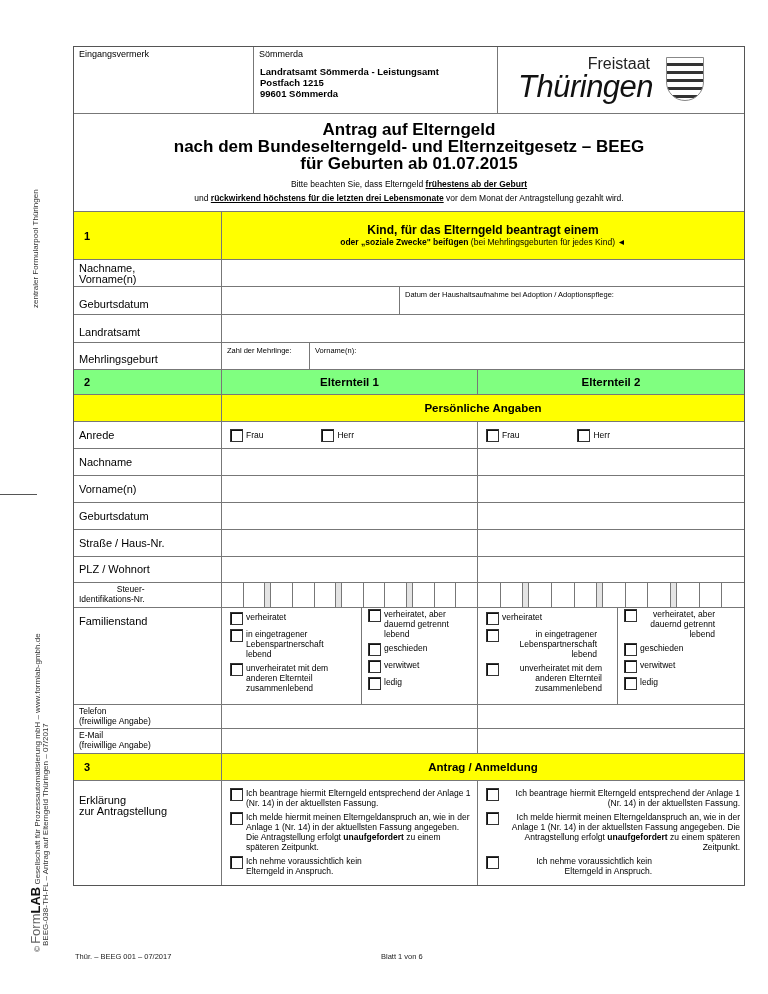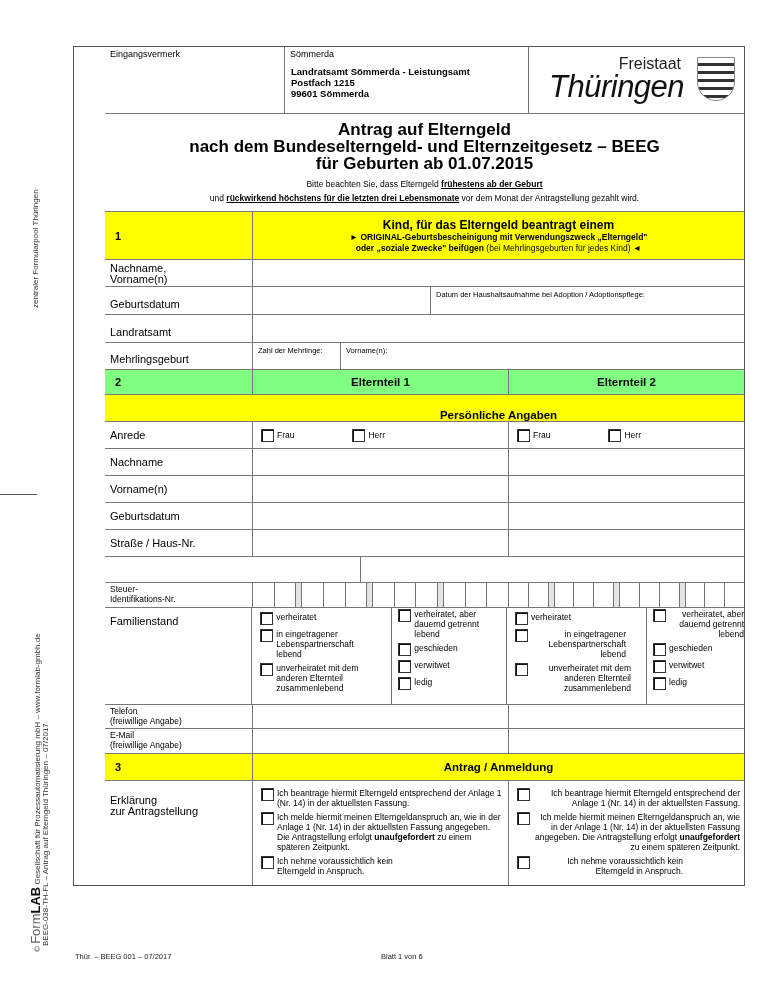--- a/index.html
+++ b/index.html
@@ -7,21 +7,21 @@
   body { position: relative; font-family: "Liberation Sans", sans-serif; color: #000; }
 
   .side-text { position: absolute; transform-origin: left top; transform: rotate(-90deg); white-space: nowrap; font-size: 8px; color: #333; }
   .side-formularpool { left: 31px; top: 308px; }
   .side-formlab { left: 28px; top: 952px; font-size: 8px; }
   .side-formlab .brand-light { font-size: 13px; color: #666; }
   .side-formlab .brand-bold { font-size: 13px; font-weight: bold; color: #111; }
   .side-formlab2 { left: 41px; top: 946px; font-size: 8px; }
   .fold-mark { position: absolute; left: 0; top: 494px; width: 37px; border-top: 1px solid #555; }
 
-  .form { position: absolute; left: 73px; top: 46px; width: 672px; border: 1px solid #555; padding-left: 31px; }
+  .form { position: absolute; left: 73px; top: 46px; width: 672px; border: 1px solid #555; }
   .row { display: flex; border-bottom: 1px solid #777; }
   .row:last-child { border-bottom: none; }
   .cell { border-right: 1px solid #777; position: relative; }
   .cell:last-child { border-right: none; }
   .lbl { font-size: 9px; padding: 2px 5px; line-height: 11px; }
   .small { font-size: 7.5px; }
 
   
   .hdr { height: 67px; }
   .hdr .c1 { width: 180px; }
@@ -107,21 +107,20 @@
     <div class="note">
       <span>Bitte beachten Sie, dass Elterngeld </span><u>frühestens ab der Geburt</u><br>
       <span>und </span><u>rückwirkend höchstens für die letzten drei Lebensmonate</u><span> vor dem Monat der Antragstellung gezahlt wird.</span>
     </div>
   </div>
 
   <div class="row yellow" style="height:48px;">
     <div class="cell sec-num">1</div>
     <div class="cell sec-title">
       <div style="font-size:12px;">Kind, für das Elterngeld beantragt einem</div>
-      <div class="sec-sub">► ORIGINAL-Geburtsbescheinigung mit Verwendungszweck „Elterngeld"</div>
       <div class="sec-sub"><span>oder „soziale Zwecke" beifügen</span><span class="norm"> (bei Mehrlingsgeburten für jedes Kind) ◄</span></div>
     </div>
   </div>
   <div class="row" style="height:27px;">
     <div class="cell lab top" style="white-space:pre-line;">Nachname,
 Vorname(n)</div>
     <div class="cell val"></div>
   </div>
   <div class="row" style="height:28px;">
     <div class="cell lab bottom">Geburtsdatum</div>
@@ -142,21 +141,21 @@
     <div class="cell val">
       <div class="lbl small">Vorname(n):</div>
     </div>
   </div>
 
   <div class="row green" style="height:25px;">
     <div class="cell sec-num">2</div>
     <div class="cell sec-title half" style="flex:none;">Elternteil 1</div>
     <div class="cell sec-title half2">Elternteil 2</div>
   </div>
-  <div class="row yellow" style="height:27px;align-items:flex-end;">
+  <div class="row yellow" style="height:27px;">
     <div class="cell sec-num"></div>
     <div class="cell sec-title">Persönliche Angaben</div>
   </div>
   <div class="row" style="height:27px;">
     <div class="cell lab center">Anrede</div>
     <div class="cell half" style="display:flex;align-items:center;padding-left:8px;gap:58px;">
       <label class="cb-inline">
           <span class="cb"></span>
           <span>Frau</span>
         </label>
@@ -190,25 +189,26 @@
     <div class="cell lab center">Geburtsdatum</div>
     <div class="cell half"></div>
     <div class="cell half2"></div>
   </div>
   <div class="row" style="height:27px;">
     <div class="cell lab center">Straße / Haus-Nr.</div>
     <div class="cell half"></div>
     <div class="cell half2"></div>
   </div>
   <div class="row" style="height:26px;">
+    <div class="cell lab center">PLZ / Wohnort</div>
     <div class="cell half"></div>
     <div class="cell half2"></div>
   </div>
   <div class="row" style="height:25px;">
-    <div class="cell lab top" style="white-space:pre-line;line-height:10px;padding-top:1px;font-size:8.5px;">Steuer-
+    <div class="cell lab top" style="white-space:pre-line;line-height:10px;padding-top:1px;font-size:8.5px;text-align:right;">Steuer-
 Identifikations-Nr.</div>
     <div class="cell half">
       <div class="taxboxes">
         <span></span>
           <span></span>
           <span class="g"></span>
           <span></span>
           <span></span>
           <span></span>
           <span class="g"></span>

